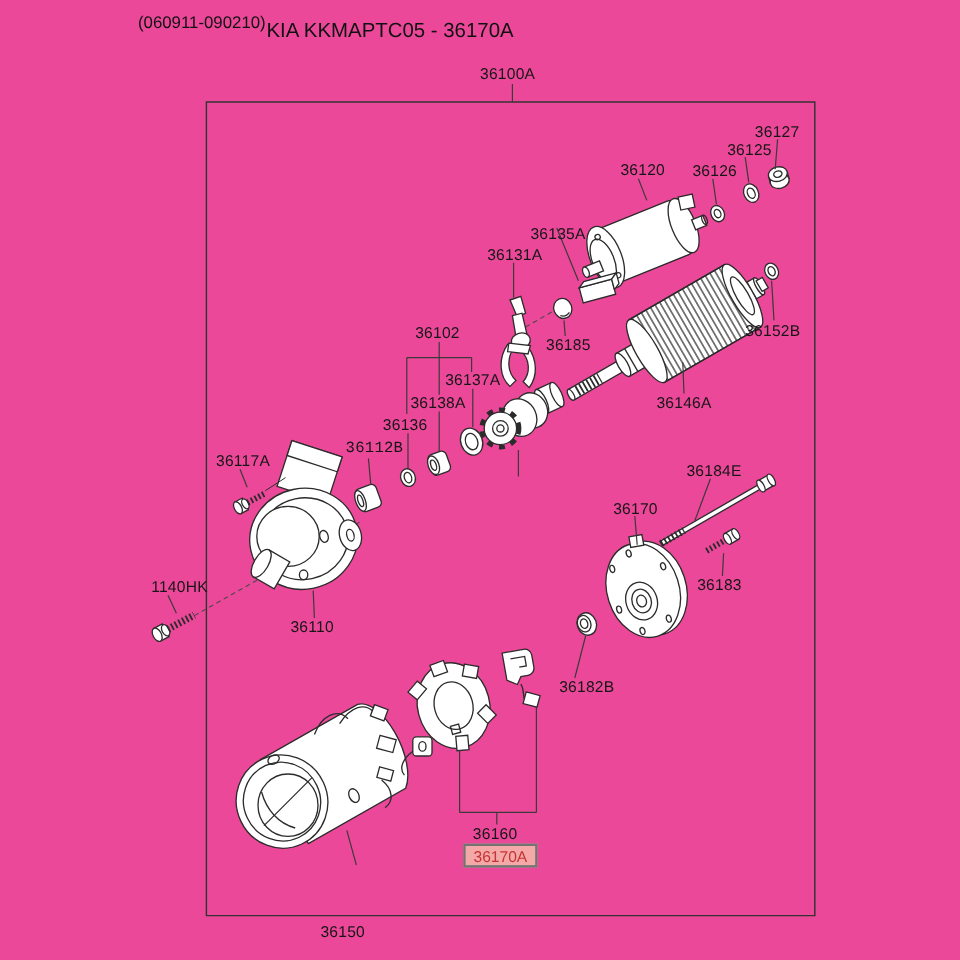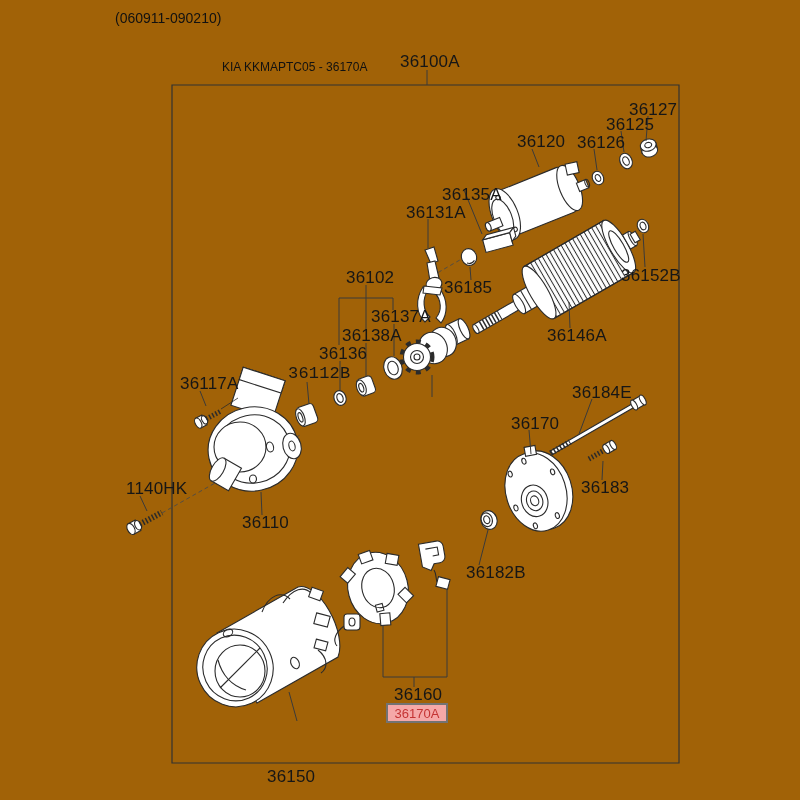--- a/index.html
+++ b/index.html
@@ -1,21 +1,21 @@
 <!DOCTYPE html>
 <html><head>
 <meta charset="utf-8">
 <style>
   html,body{margin:0;padding:0;background:#ffffff;}
-  #stage{position:relative;width:800px;height:800px;background:#a16207;overflow:hidden;
+  #stage{position:relative;width:800px;height:800px;background:#ec4899;overflow:hidden;
          font-family:"Liberation Sans","DejaVu Sans",sans-serif;}
   #drawing{position:absolute;left:0;top:0;}
-  .lbl{position:absolute;font-size:17px;line-height:13px;color:#161616;white-space:nowrap;letter-spacing:.2px;}
+  .lbl{position:absolute;font-size:13px;line-height:13px;color:#161616;white-space:nowrap;letter-spacing:.2px;}
   .hdr1{position:absolute;left:115px;top:10px;font-size:14px;color:#111;}
-  .hdr2{position:absolute;left:222px;top:16px;font-size:12px;color:#111;margin-top:44px;}
+  .hdr2{position:absolute;left:222px;top:16px;font-size:17px;color:#111;}
   .hl{position:absolute;left:386px;top:703px;width:58px;height:16px;
       border:2px solid #737373;background:#f5a8a8;color:#c43434;
       font-size:13px;display:flex;align-items:center;justify-content:center;}
   svg *{vector-effect:non-scaling-stroke;}
 </style>
 </head>
 <body>
 
 <div id="stage">
 
@@ -318,21 +318,21 @@
   <div class="lbl" style="left:629px;top:103px;">36127</div>
   <div class="lbl" style="left:606px;top:118px;">36125</div>
   <div class="lbl" style="left:577px;top:136px;">36126</div>
   <div class="lbl" style="left:517px;top:135px;">36120</div>
   <div class="lbl" style="left:442px;top:176px;margin-top:12px;">36135A</div>
   <div class="lbl" style="left:406px;top:206px;">36131A</div>
   <div class="lbl" style="left:346px;top:271px;">36102</div>
   <div class="lbl" style="left:371px;top:310px;">36137A</div>
   <div class="lbl" style="left:342px;top:329px;">36138A</div>
   <div class="lbl" style="left:319px;top:347px;">36136</div>
-  <div class="lbl" style="left:444px;top:281px;">36185</div>
+  <div class="lbl" style="left:455px;top:281px;">36185</div>
   <div class="lbl" style="left:547px;top:329px;">36146A</div>
   <div class="lbl" style="left:621px;top:269px;">36152B</div>
   <div class="lbl" style="left:180px;top:377px;">36117A</div>
   <div class="lbl" style="left:288px;top:367px;font-family:Liberation Mono, monospace;">36112B</div>
   <div class="lbl" style="left:116px;top:482px;margin-left:10px;">1140HK</div>
   <div class="lbl" style="left:242px;top:516px;">36110</div>
   <div class="lbl" style="left:572px;top:386px;">36184E</div>
   <div class="lbl" style="left:511px;top:417px;">36170</div>
   <div class="lbl" style="left:581px;top:481px;">36183</div>
   <div class="lbl" style="left:466px;top:566px;">36182B</div>

